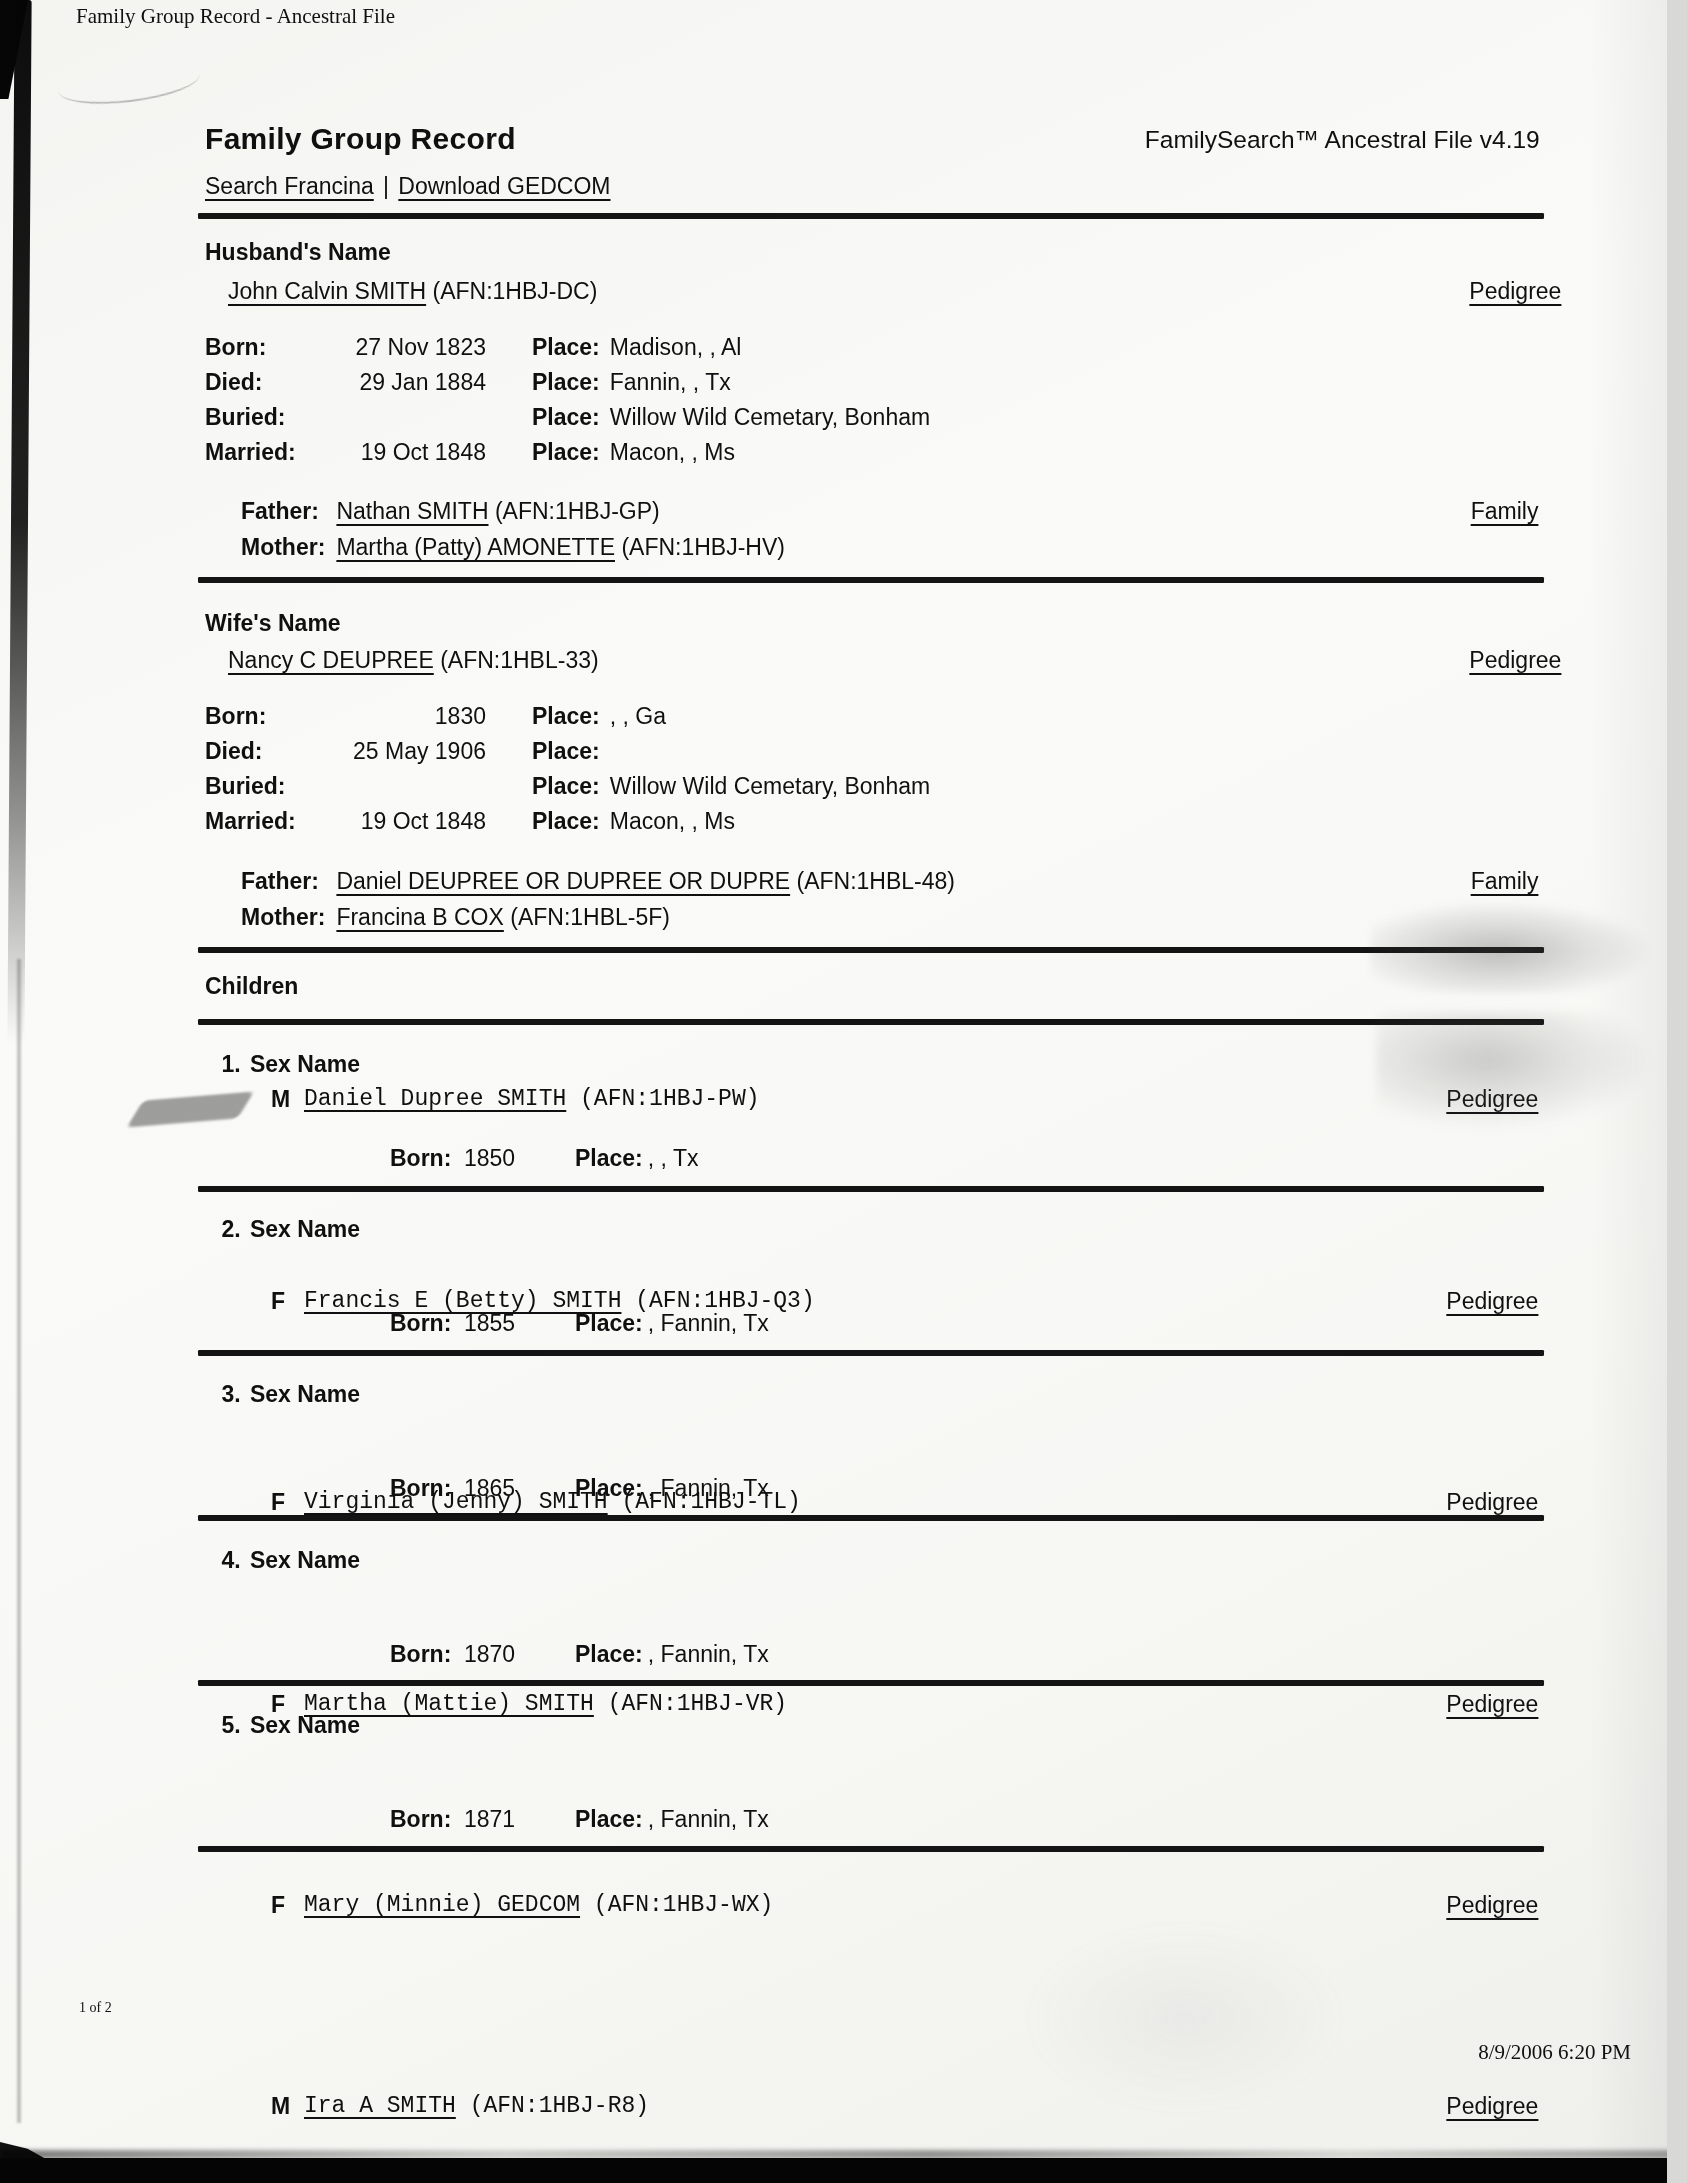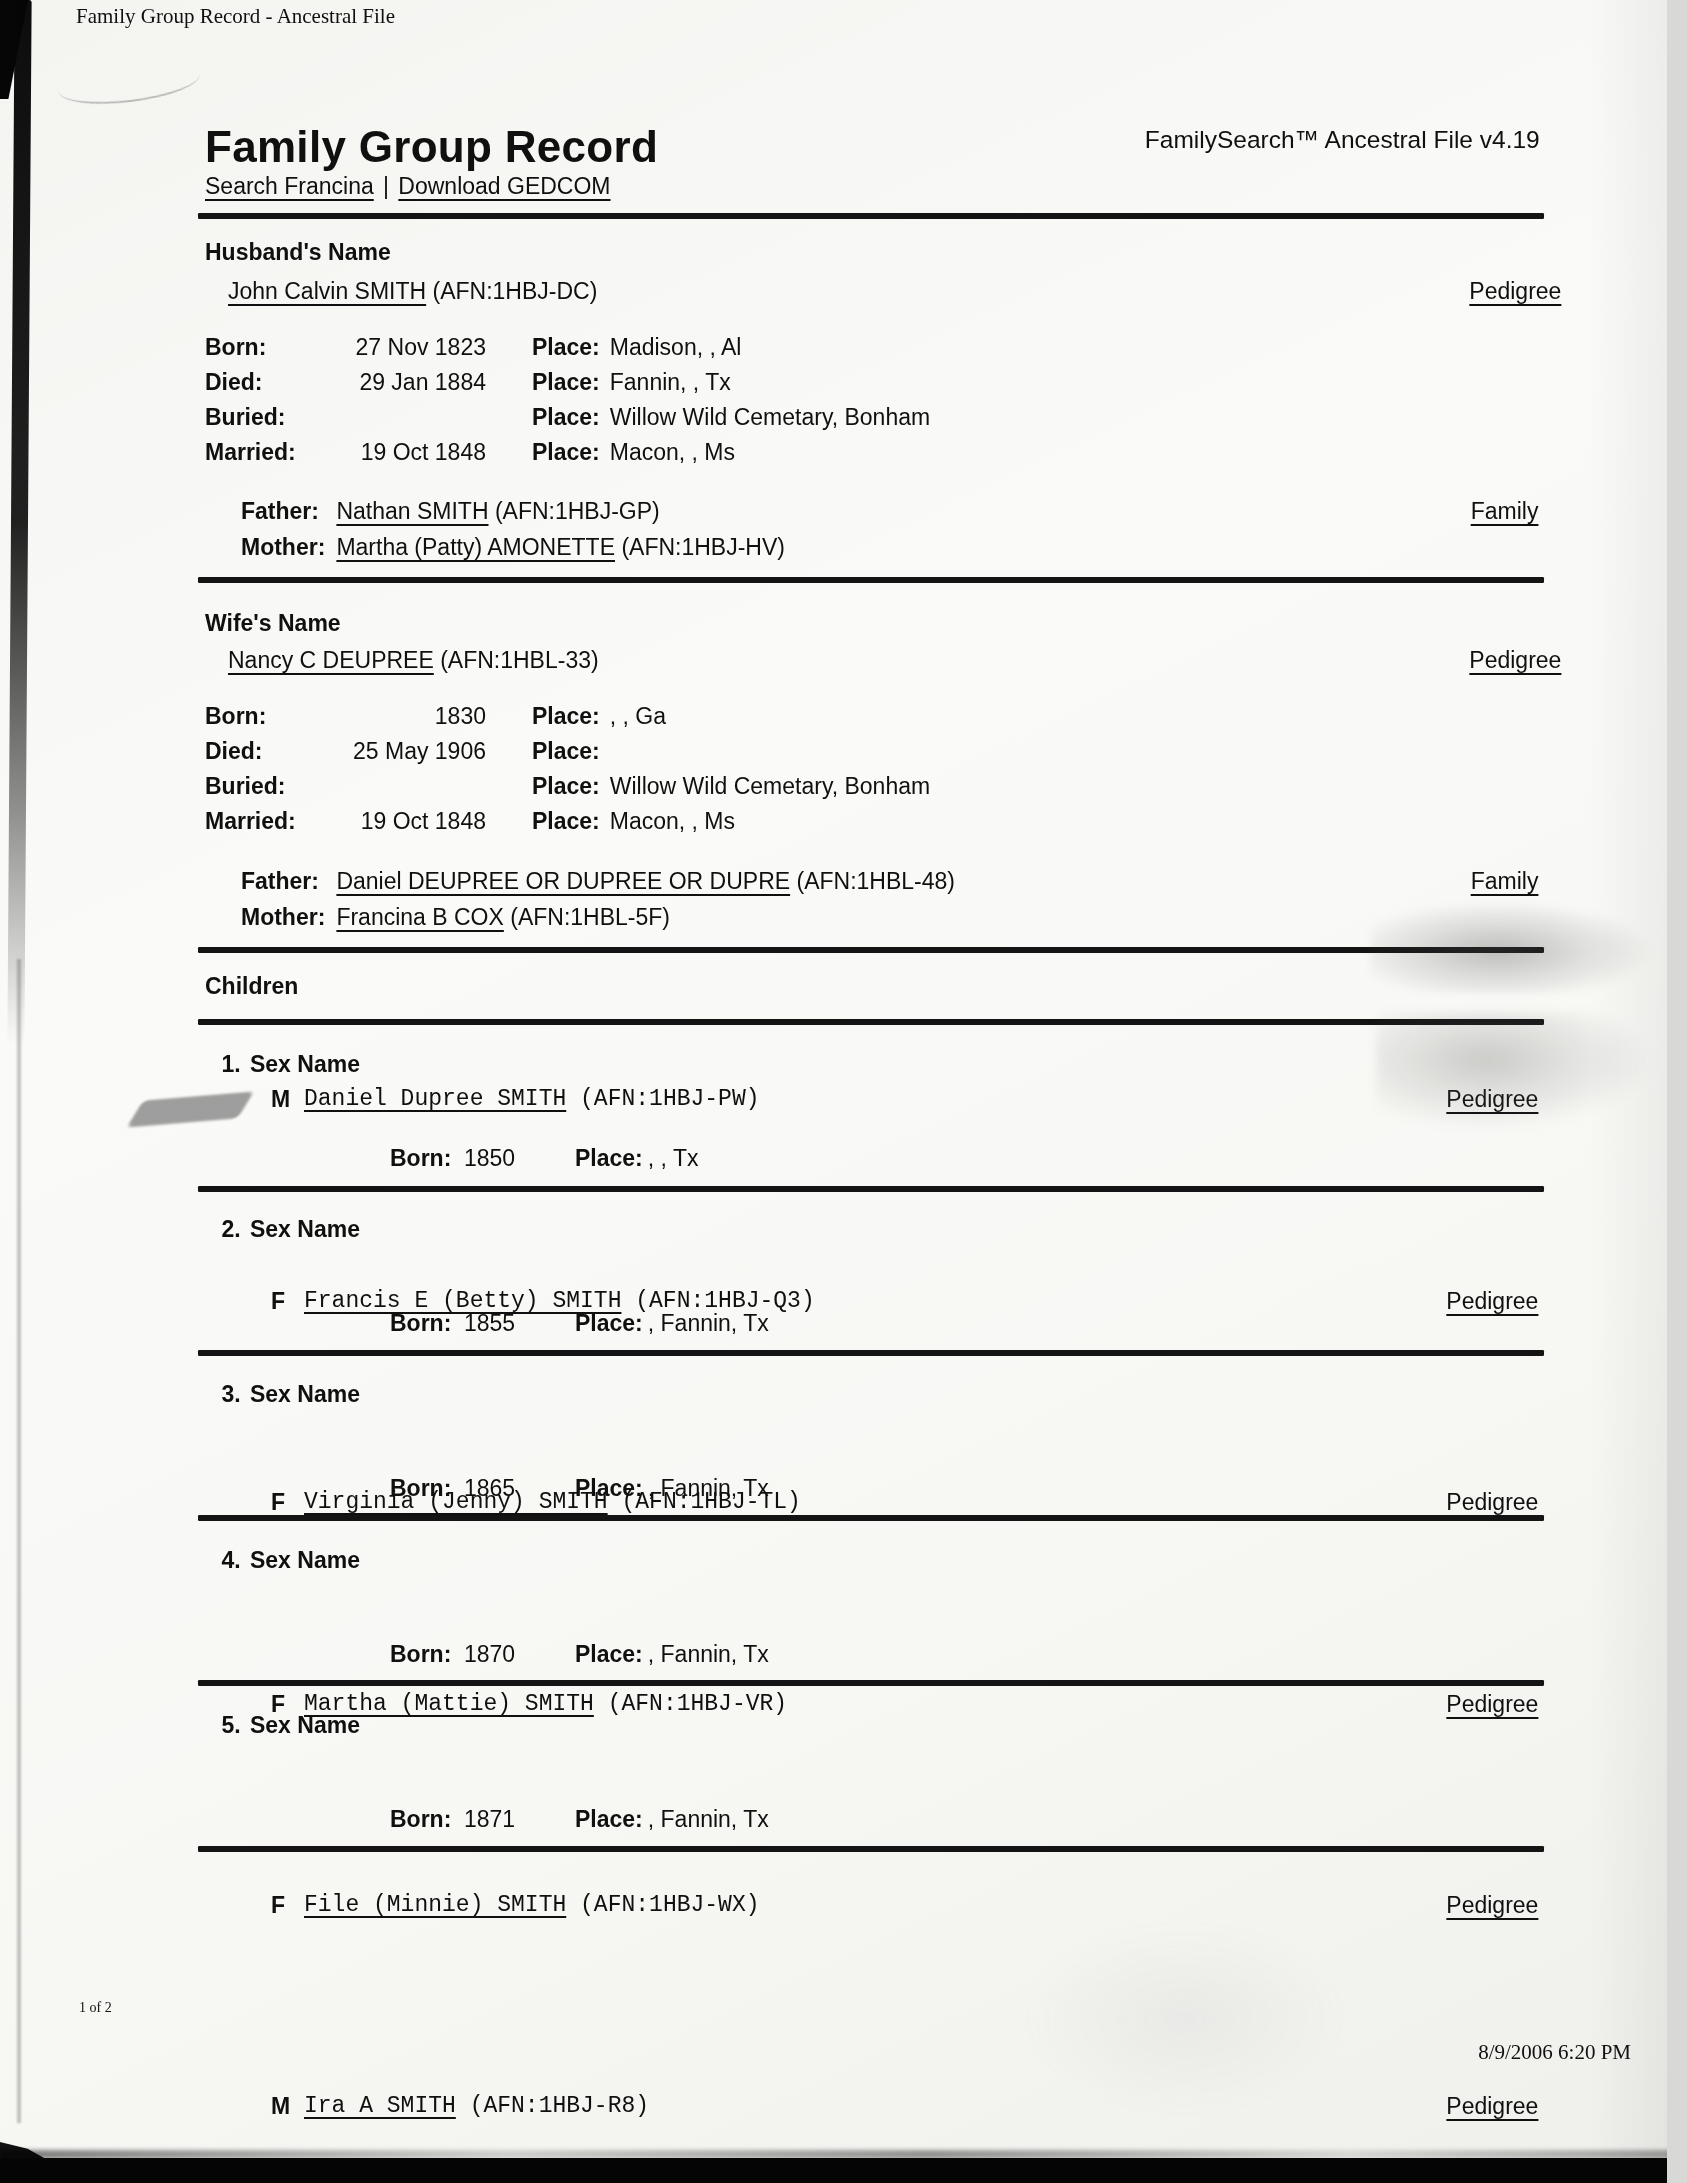--- a/index.html
+++ b/index.html
@@ -10,21 +10,21 @@
     color:#101010;
   }
   .serif { font-family:"Liberation Serif","DejaVu Serif",serif; }
   .row { position:absolute; left:205px; width:1340px; }
   .rule { position:absolute; left:198px; width:1346px; height:6px; background:#141414; border-radius:1.3px; }
   a, .lnk {
     color:#101010; text-decoration:underline; cursor:pointer;
     text-decoration-thickness:2.3px; text-underline-offset:5.3px;
   }
   .afn { text-decoration:none; }
-  .title { margin:0; font-size:44px; font-weight:bold; letter-spacing:0.3px; }
+  .title { margin:0; font-size:30px; font-weight:bold; letter-spacing:0.3px; }
   .version { position:absolute; right:5.3px; top:4px; font-size:24.5px; }
   .nav { font-size:23px; }
   .nav .sep { margin:0 9.3px; }
   .sec-label { font-size:23px; font-weight:bold; }
   .name-row { font-size:23px; padding-left:23px; }
   .right-link { position:absolute; right:6.6px; top:0; font-size:23px; }
   .vitals { font-size:23px; }
   .vital-row { display:flex; height:35px; align-items:flex-start; }
   .vlabel { width:119px; font-weight:bold; flex:none; }
   .vdate  { width:162px; text-align:right; flex:none; }
@@ -248,21 +248,21 @@
   <div class="row child-born-row" style="top:1641px;">
     <span class="cb-label">Born:</span><span class="cb-date">1870</span><span class="cb-plabel">Place:</span><span class="cb-place">, Fannin, Tx</span>
   </div>
   <div class="rule" style="top:1680px;"></div>
 
   <div class="row child-header" style="top:1712px;">
     <span class="num">5.</span><span>Sex Name</span>
   </div>
   <div class="row child-name-row" style="top:1748px;">
     <span class="sex">F</span>
-    <span class="cname"><span class="lnk">File (Minnie) SMITH</span> <span class="afn">(AFN:1HBJ-WX)</span></span>
+    <span class="cname"><span class="lnk">Mary (Minnie) GEDCOM</span> <span class="afn">(AFN:1HBJ-WX)</span></span>
     <span class="right-link lnk">Pedigree</span>
   </div>
   <div class="row child-born-row" style="top:1806px;">
     <span class="cb-label">Born:</span><span class="cb-date">1871</span><span class="cb-plabel">Place:</span><span class="cb-place">, Fannin, Tx</span>
   </div>
   <div class="rule" style="top:1846px;"></div>
 
   <div class="row child-name-row" style="top:1913px;">
     <span class="sex">M</span>
     <span class="cname"><span class="lnk">Ira A SMITH</span> <span class="afn">(AFN:1HBJ-R8)</span></span>

